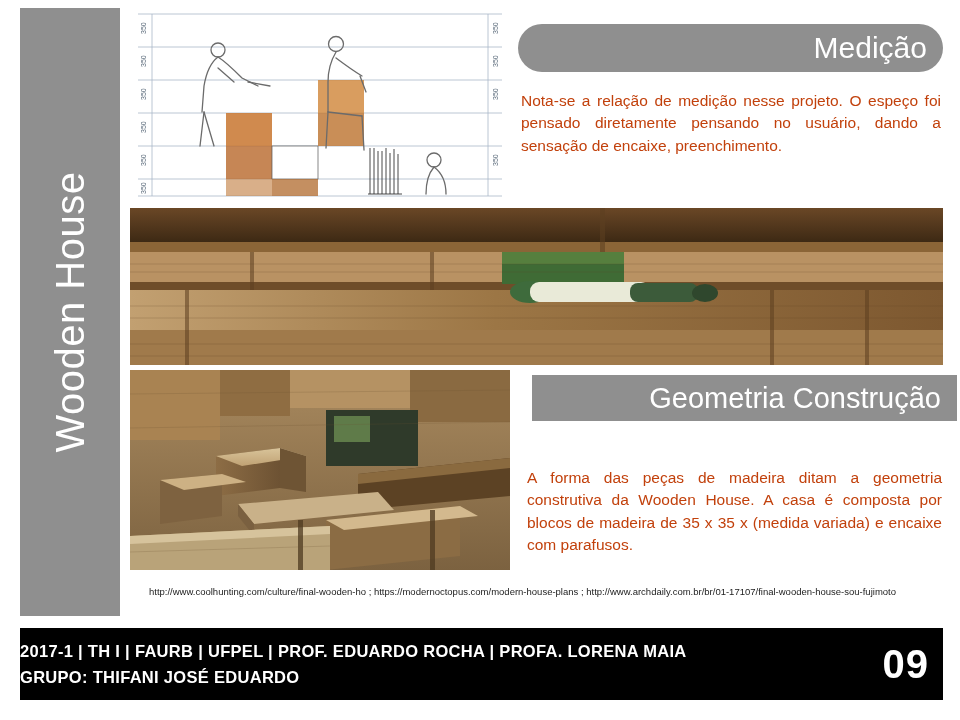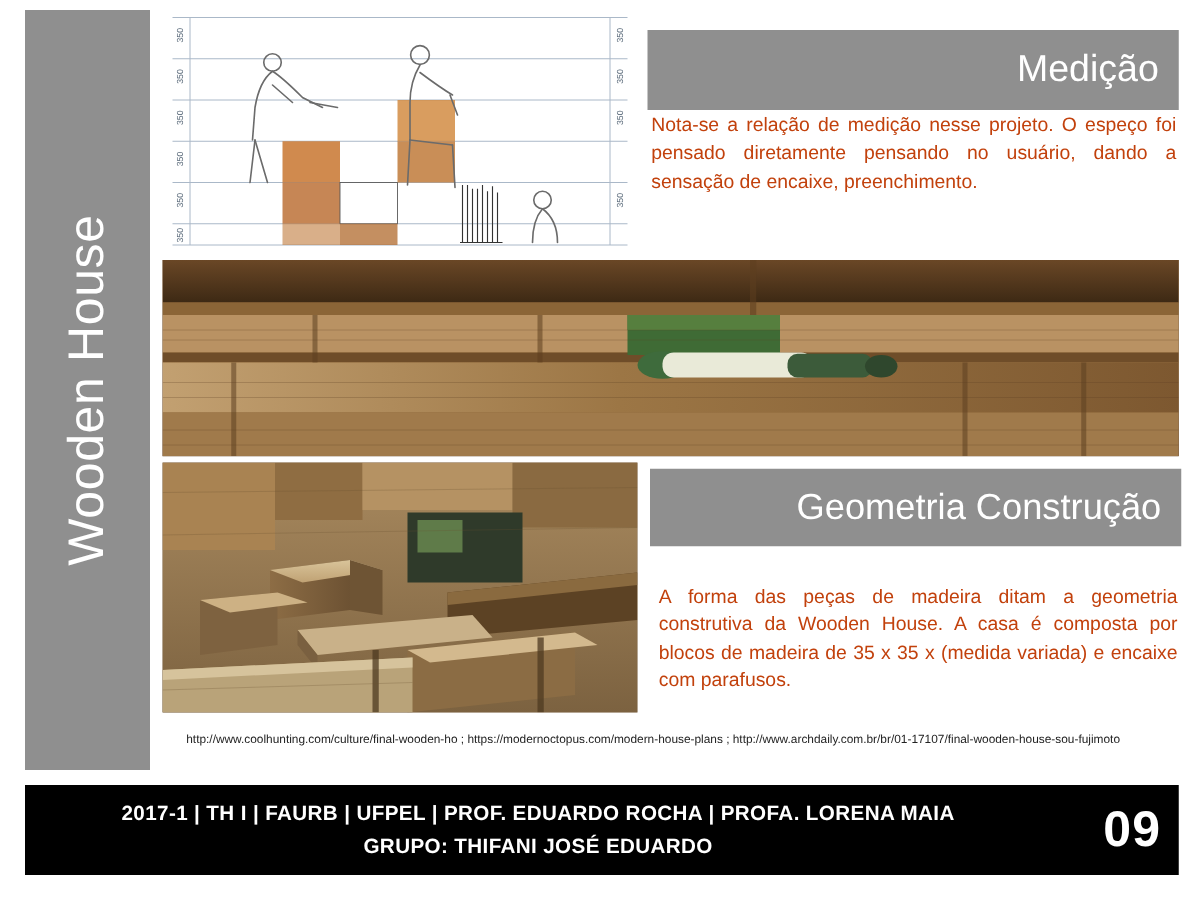--- a/index.html
+++ b/index.html
@@ -49,26 +49,27 @@
     position: absolute;
     background: #8f8f8f;
     color: #ffffff;
     display: flex;
     align-items: center;
     justify-content: flex-end;
     padding-right: 16px;
   }
   #heading-medicao {
     left: 518px; top: 24px;
-    width: 425px; height: 64px;
+    width: 425px; height: 48px;
     font-size: 30px;
+    border-radius: 24px;
   }
   #heading-geometria {
-    left: 520px; top: 375px;
-    width: 425px; height: 62px;
+    left: 532px; top: 375px;
+    width: 425px; height: 46px;
     font-size: 29px;
   }
   .body-text {
     position: absolute;
     color: #c2410c;
     font-size: 15.5px;
     line-height: 1.45;
     text-align: justify;
   }
   #text-medicao {
@@ -118,21 +119,21 @@
     background: #000000;
     color: #ffffff;
   }
   #footer-lines {
     position: absolute;
     left: 0; top: 0;
     width: 835px; height: 72px;
     display: flex;
     flex-direction: column;
     justify-content: center;
-    align-items: center;
+    align-items: flex-start;
     padding-right: 14px;
   }
   #footer-line1 {
     font-size: 16.5px;
     font-weight: bold;
     letter-spacing: 0.3px;
     margin-bottom: 7px;
   }
   #footer-line2 {
     font-size: 16.5px;

